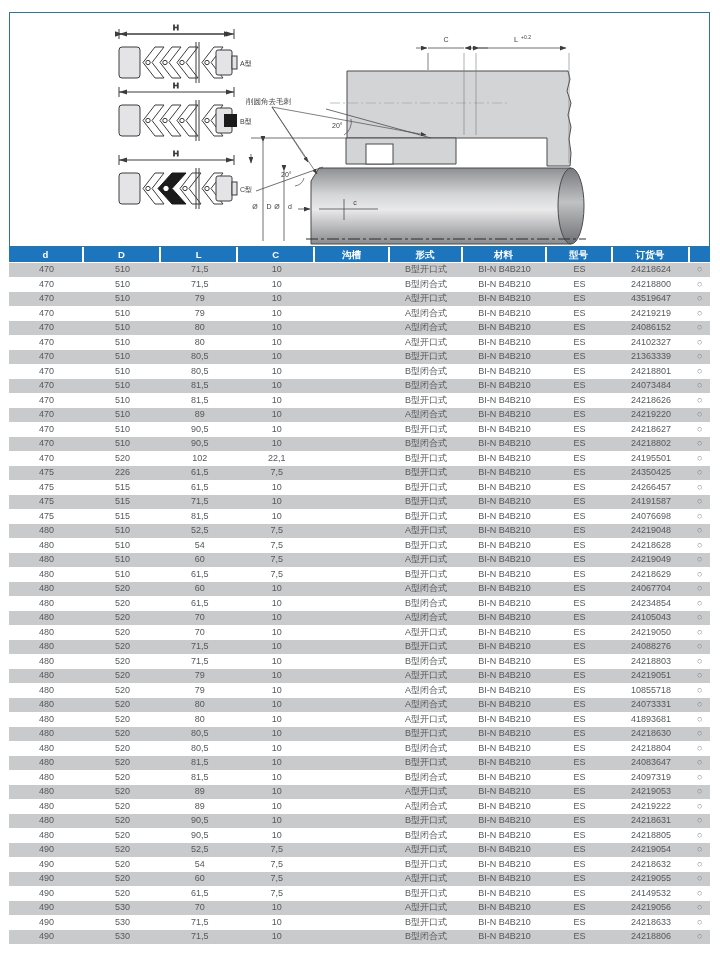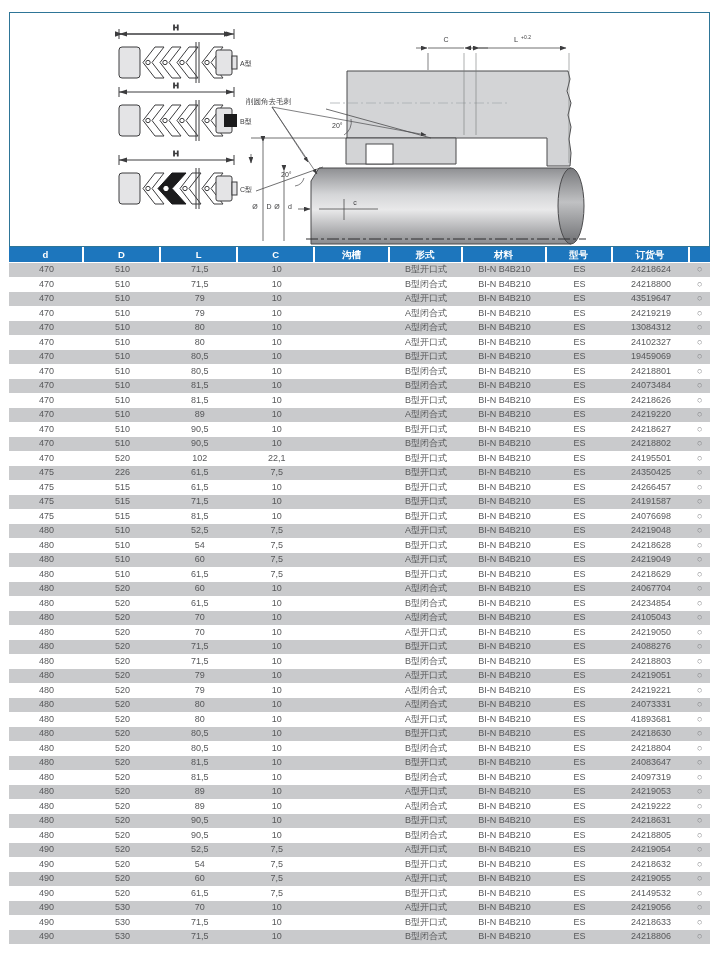--- a/index.html
+++ b/index.html
@@ -241,21 +241,21 @@
         </tr>
         <tr class="alt">
           <td>470</td>
           <td>510</td>
           <td>80</td>
           <td>10</td>
           <td></td>
           <td>A型闭合式</td>
           <td>BI-N B4B210</td>
           <td>ES</td>
-          <td>13084312</td>
+          <td>24086152</td>
           <td class="ring">○</td>
         </tr>
         <tr>
           <td>470</td>
           <td>510</td>
           <td>80</td>
           <td>10</td>
           <td></td>
           <td>A型开口式</td>
           <td>BI-N B4B210</td>
@@ -265,21 +265,21 @@
         </tr>
         <tr class="alt">
           <td>470</td>
           <td>510</td>
           <td>80,5</td>
           <td>10</td>
           <td></td>
           <td>B型开口式</td>
           <td>BI-N B4B210</td>
           <td>ES</td>
-          <td>19459069</td>
+          <td>21363339</td>
           <td class="ring">○</td>
         </tr>
         <tr>
           <td>470</td>
           <td>510</td>
           <td>80,5</td>
           <td>10</td>
           <td></td>
           <td>B型闭合式</td>
           <td>BI-N B4B210</td>
@@ -541,21 +541,21 @@
         </tr>
         <tr>
           <td>480</td>
           <td>520</td>
           <td>79</td>
           <td>10</td>
           <td></td>
           <td>A型闭合式</td>
           <td>BI-N B4B210</td>
           <td>ES</td>
-          <td>24219221</td>
+          <td>10855718</td>
           <td class="ring">○</td>
         </tr>
         <tr class="alt">
           <td>480</td>
           <td>520</td>
           <td>80</td>
           <td>10</td>
           <td></td>
           <td>A型闭合式</td>
           <td>BI-N B4B210</td>

